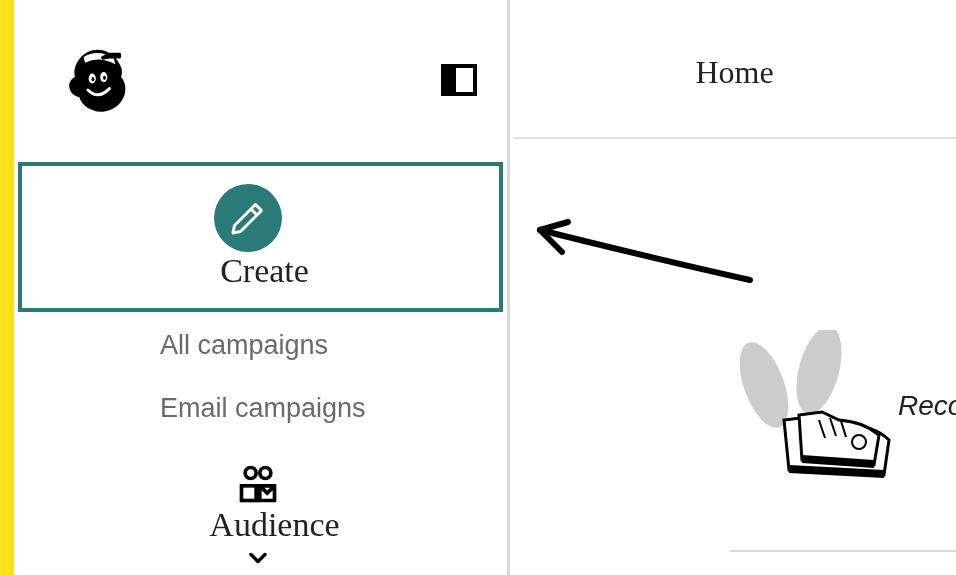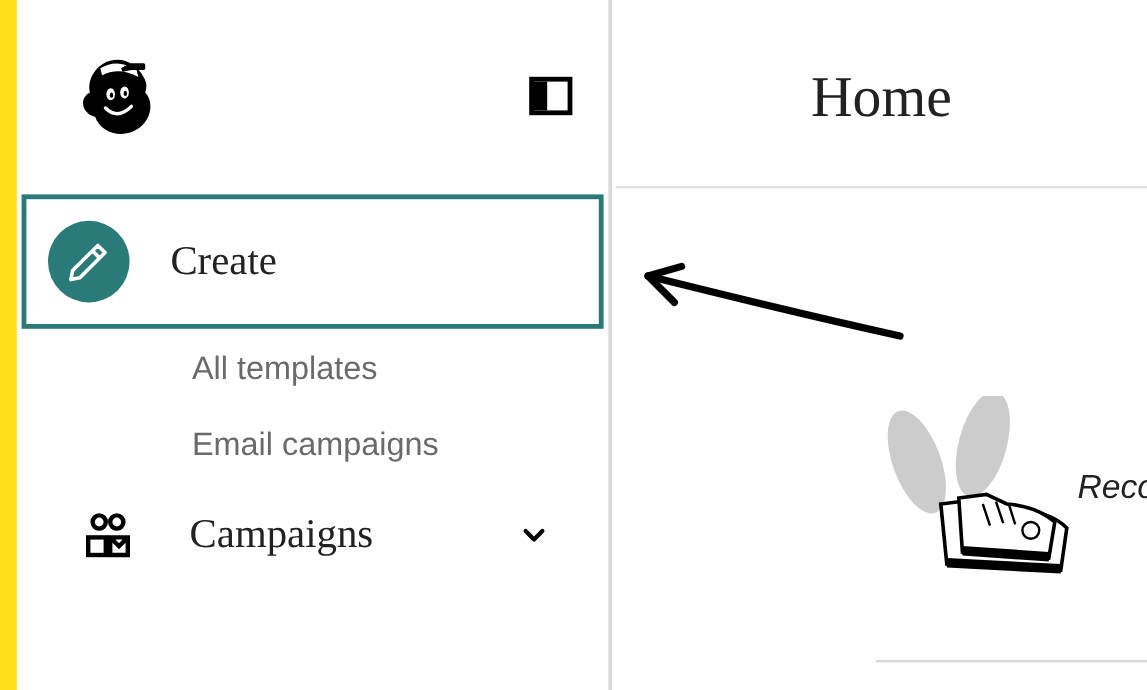--- a/index.html
+++ b/index.html
@@ -51,20 +51,21 @@
     .panel-toggle-left {
       width: 40%;
       height: 100%;
       background: #000;
     }
     .nav-item {
       display: flex;
       align-items: center;
       padding: 22px 48px 22px 42px;
       cursor: pointer;
+      flex-direction: column;
     }
     .nav-item.highlighted {
       border: 4px solid #2b7a7a;
       margin: 2px 4px;
       padding: 18px 44px 18px 18px;
     }
     .icon-circle {
       width: 68px;
       height: 68px;
       border-radius: 50%;
@@ -102,21 +103,21 @@
       cursor: pointer;
     }
     .main {
       position: absolute;
       left: 513px;
       top: 0;
       width: 443px;
       height: 575px;
     }
     .page-title {
-      font-size: 48px;
+      font-size: 32px;
       color: #222;
       text-align: center;
       padding: 54px 0 46px 0;
       border-bottom: 2px solid #e0e0e0;
       width: 100%;
     }
     .arrow {
       position: absolute;
       left: 520px;
       top: 200px;
@@ -177,34 +178,34 @@
     <div class="icon-circle">
       <svg width="36" height="36" viewBox="0 0 24 24">
         <path fill="none" stroke="#fff" stroke-width="2" stroke-linecap="round" stroke-linejoin="round" d="M17 3l4 4L7 21l-5 1 1-5L17 3z M14 6l4 4"></path>
       </svg>
     </div>
     <div class="nav-label">Create</div>
   </div>
 
 
   <div class="sub-items">
-    <div class="sub-item">All templates</div>
+    <div class="sub-item">All campaigns</div>
     <div class="sub-item">Email campaigns</div>
   </div>
 
   <div class="nav-item">
     <div class="nav-icon-wrap">
       <svg width="44" height="44" viewBox="0 0 24 24">
         <circle cx="8" cy="6" r="3" fill="none" stroke="#000" stroke-width="2"></circle>
         <circle cx="16" cy="6" r="3" fill="none" stroke="#000" stroke-width="2"></circle>
         <rect x="3" y="13" width="8" height="8" fill="none" stroke="#000" stroke-width="2"></rect>
         <path d="M13 13 h8 v8 h-8 z M13 13 l4 4 l4-4" fill="none" stroke="#000" stroke-width="2"></path>
       </svg>
     </div>
-    <div class="nav-label">Campaigns</div>
+    <div class="nav-label">Audience</div>
     <svg class="chevron" viewBox="0 0 24 24">
       <path fill="none" stroke="#000" stroke-width="3" stroke-linecap="round" stroke-linejoin="round" d="M6 9l6 6 6-6"></path>
     </svg>
   </div>
 </div>
 
 <div class="main">
   <div class="page-title">Home</div>
 </div>
 

